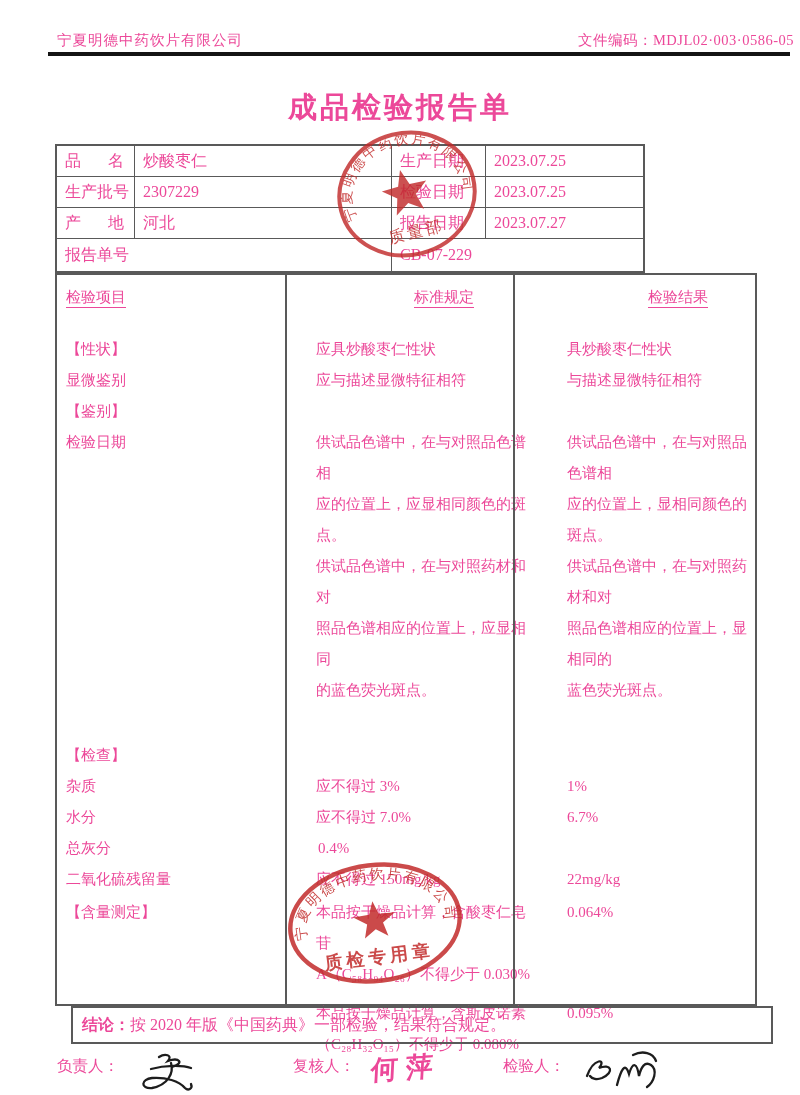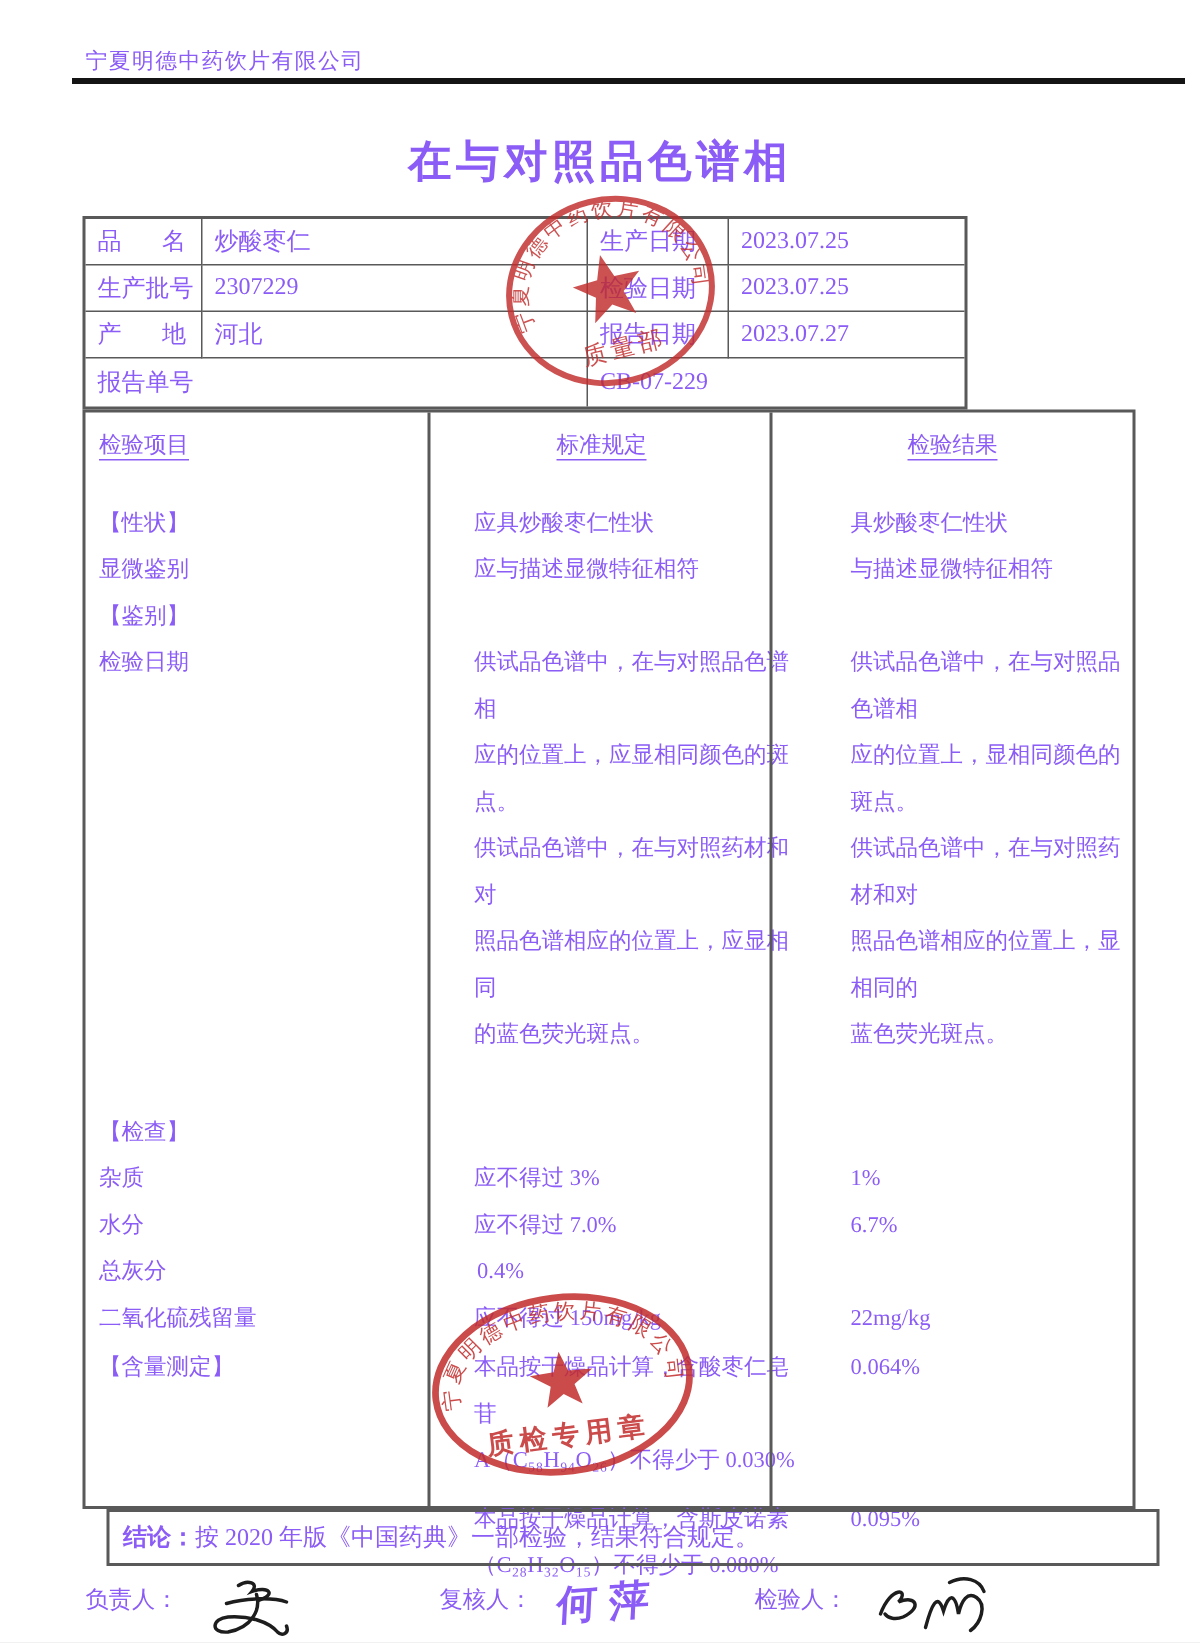--- a/index.html
+++ b/index.html
@@ -1,17 +1,17 @@
 <!DOCTYPE html>
 <html><head>
 <meta charset="utf-8">
 <style>
   html,body{margin:0;padding:0;background:#e8e8e8;}
   .page{position:relative;width:800px;height:1095px;background:#ffffff;margin:0 auto;
-        font-family:"Liberation Serif","DejaVu Serif",serif;color:#8b5cf6;overflow:hidden;}
+        font-family:"Liberation Serif","DejaVu Serif",serif;color:#ec4899;overflow:hidden;}
 
   
   .hdr-company{position:absolute;left:57px;top:31px;font-size:14.5px;letter-spacing:1px;}
   .hdr-code{position:absolute;right:6px;top:31px;font-size:14.5px;letter-spacing:.5px;}
   .hdr-bar{position:absolute;left:48px;top:52px;width:742px;height:3.5px;background:#141414;}
 
   .title{position:absolute;left:0;right:0;top:88px;text-align:center;
          font-size:29px;font-weight:bold;letter-spacing:3px;}
 
   
@@ -26,21 +26,21 @@
   .ic.bot{border-bottom:none;}
   .ic.span12{grid-column:1/3;}
   .ic.span34{grid-column:3/5;}
   .spread{letter-spacing:27px;}
 
   
   .mtable{position:absolute;left:55px;top:273px;width:702px;height:733px;
           box-sizing:border-box;border:2px solid #595959;font-size:15px;}
   .vline{position:absolute;top:0;bottom:0;width:1.5px;background:#595959;}
   .vline.v1{left:228px;} .vline.v2{left:456px;}
-  .mth{display:grid;grid-template-columns:230px 228px 1fr;margin-top:9px;line-height:26px;}
+  .mth{display:grid;grid-template-columns:230px 228px 1fr;margin-top:9px;line-height:26px;gap:43px;}
   .mth .h1{padding-left:9px;}
   .mth .h2,.mth .h3{text-align:center;}
   .mth span{text-decoration:underline;text-underline-offset:5px;}
   .trow{display:grid;grid-template-columns:230px 228px 1fr;line-height:31px;gap:21px;}
   .trow>div{white-space:pre-line;}
   .c1{padding-left:9px;} .c2{padding-left:8px;} .c3{padding-left:10px;}
   .mt-a{margin-top:24px;}   
   .mt-b{margin-top:34px;}   
   .mt-c{margin-top:2px;}    
   .mt-d{margin-top:8px;}
@@ -64,23 +64,24 @@
   .stamp{position:absolute;pointer-events:none;}
   .stamp-top{left:330px;top:122px;}
   .stamp-bottom{left:286px;top:860px;}
 </style>
 </head>
 <body>
 
 <div class="page">
 
   <div class="hdr-company">宁夏明德中药饮片有限公司</div>
+  <div class="hdr-code">文件编码：MDJL02·003·0586-05</div>
   <div class="hdr-bar"></div>
 
-  <div class="title">在与对照品色谱相</div>
+  <div class="title">成品检验报告单</div>
 
   <div class="info">
     <div class="ic spread">品名</div>
     <div class="ic">炒酸枣仁</div>
     <div class="ic">生产日期</div>
     <div class="ic lastcol">2023.07.25</div>
 
     <div class="ic">生产批号</div>
     <div class="ic">2307229</div>
     <div class="ic">检验日期</div>

